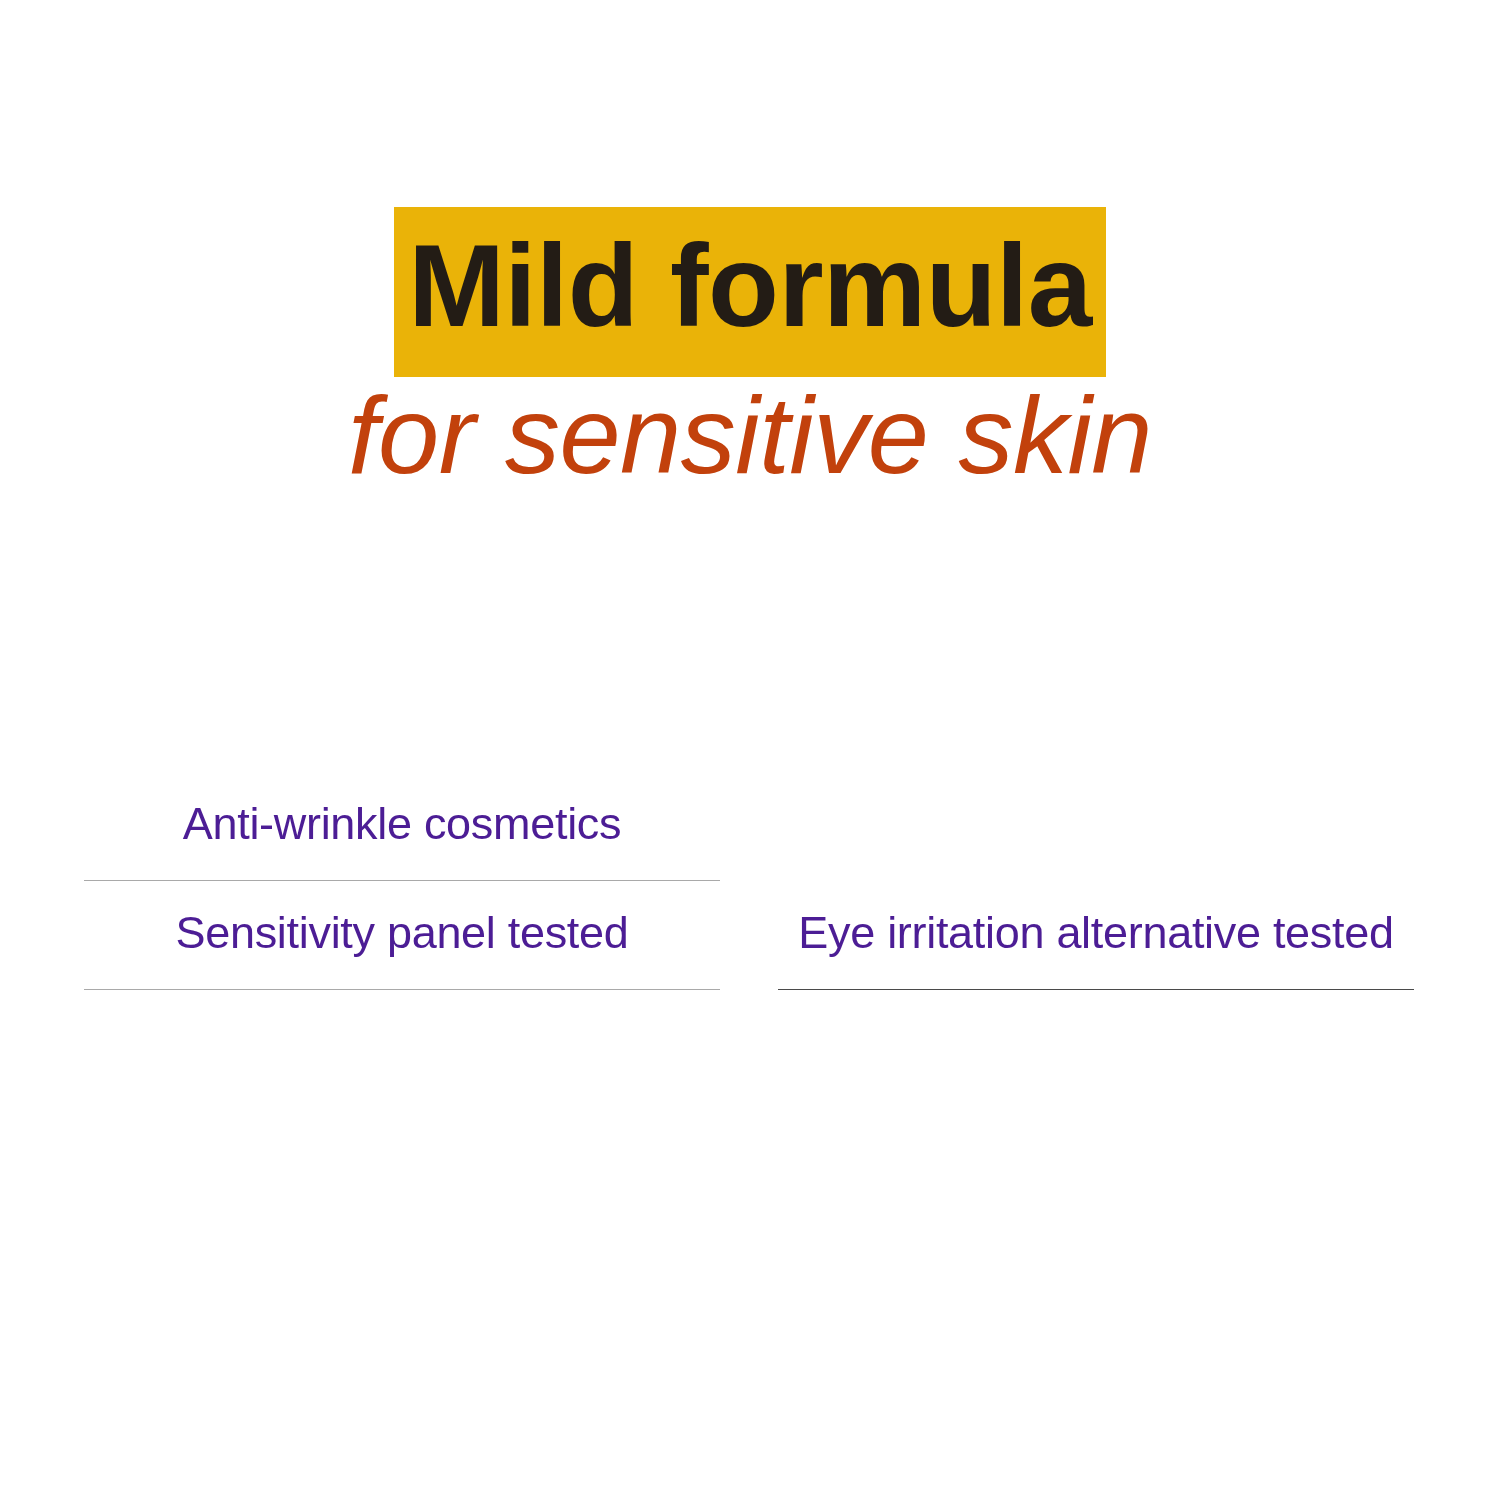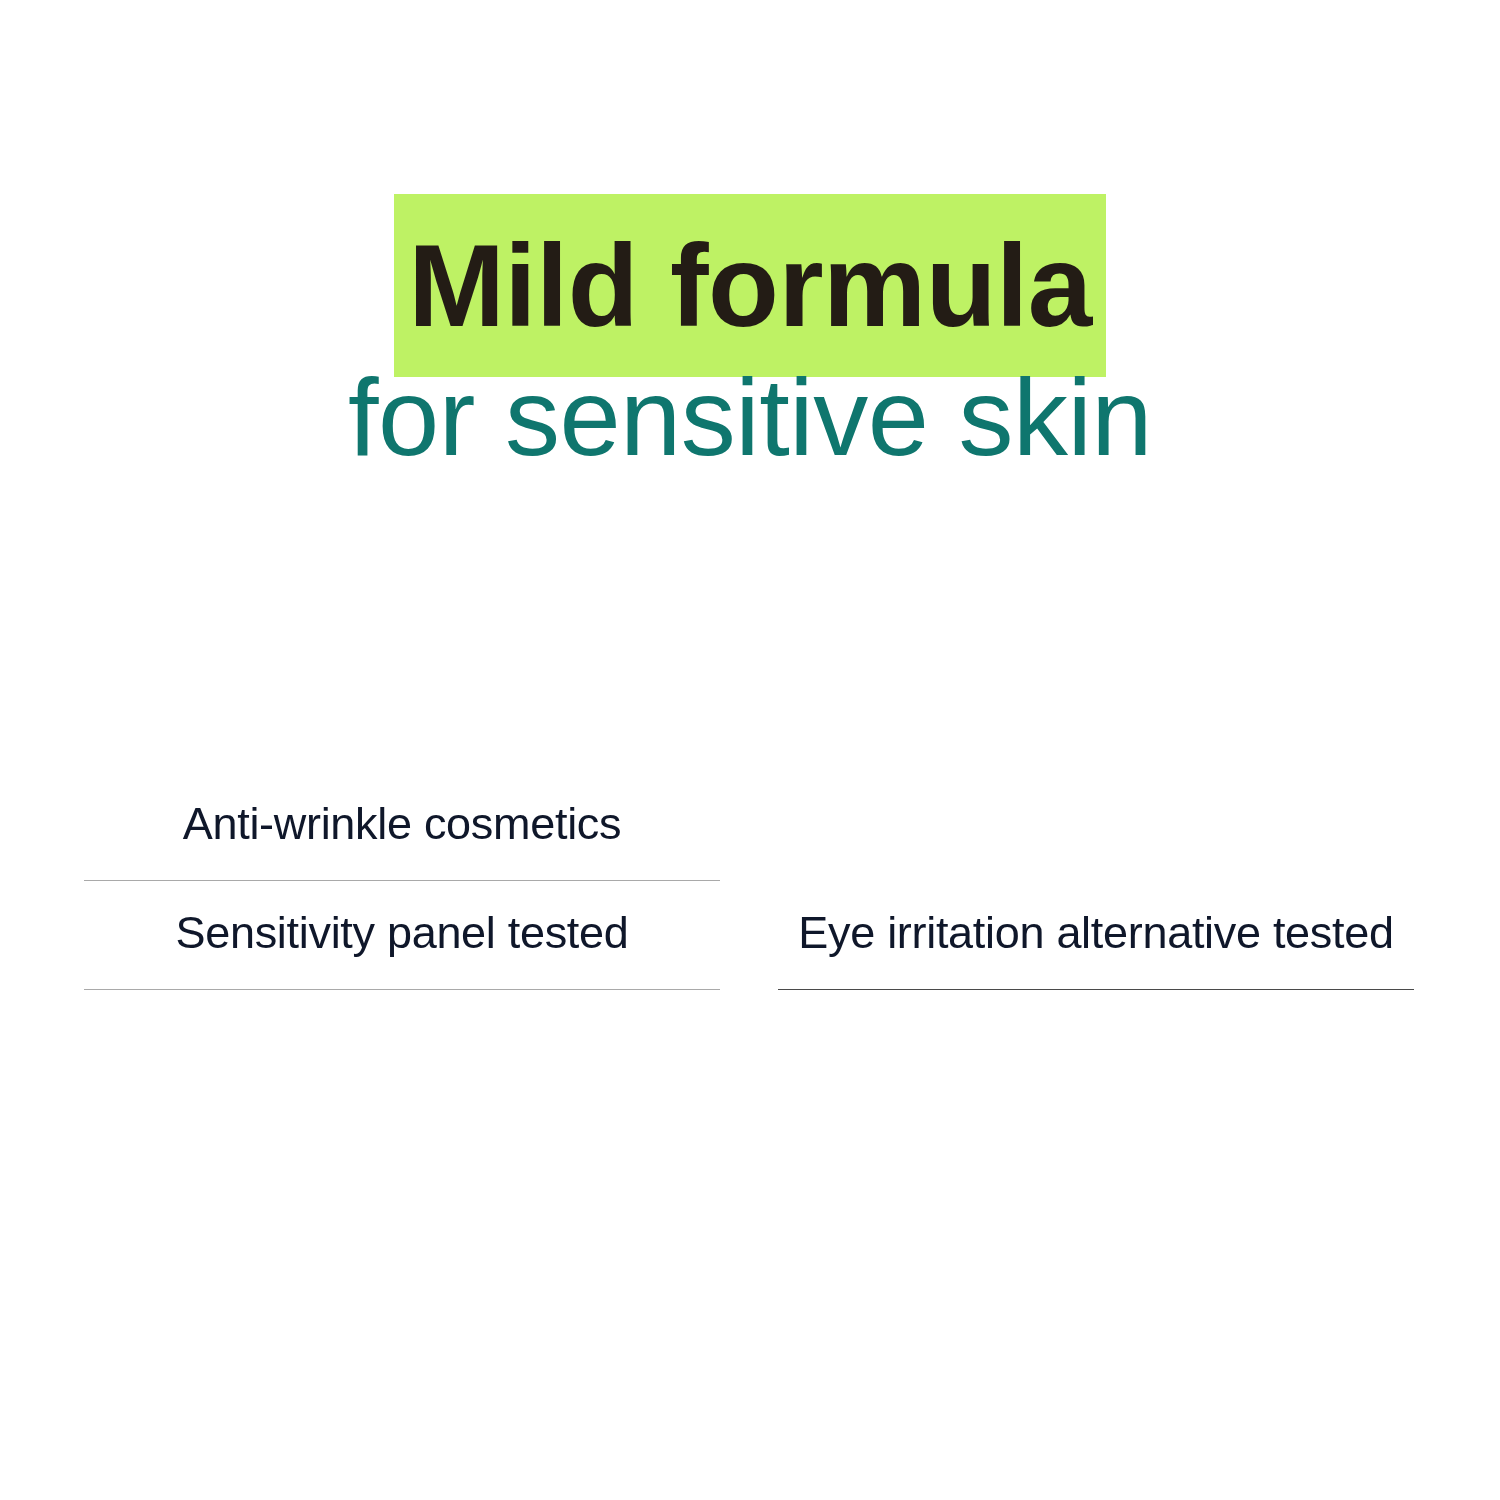--- a/index.html
+++ b/index.html
@@ -38,31 +38,32 @@
     font-weight: 700;
     letter-spacing: -0.5px;
     white-space: nowrap;
   }
 
   .headline-line-1 {
     margin-bottom: 6px;
   }
 
   .headline-line-1 .hl-mark {
-    background: #bef264;
-    padding: 27px 14px 26px 14px;
+    background: #eab308;
+    padding: 14px 14px 26px 14px;
     box-decoration-break: clone;
     -webkit-box-decoration-break: clone;
   }
 
   .headline-line-2 {
     font-weight: 400;
     font-size: 110px;
-    color: #0f766e;
-    margin-top: 18px;
+    color: #c2410c;
+    margin-top: 36px;
+    font-style: italic;
   }
 
   
   .claims {
     position: absolute;
     left: 84px;
     top: 772px;
     width: 1330px;
     display: grid;
     grid-template-columns: 636px 58px 636px;
@@ -72,21 +73,21 @@
   .claim-cell {
     grid-column: 1;
   }
   .claim-cell.col-right {
     grid-column: 3;
   }
 
   .claim-text {
     display: block;
     text-align: center;
-    color: #0f172a;
+    color: #4c1d95;
     font-size: 45px;
     font-weight: 400;
     line-height: 1.15;
     padding-top: 26px;
     padding-bottom: 30px;
     white-space: nowrap;
     letter-spacing: -0.3px;
   }
 
   .claim-divider {

